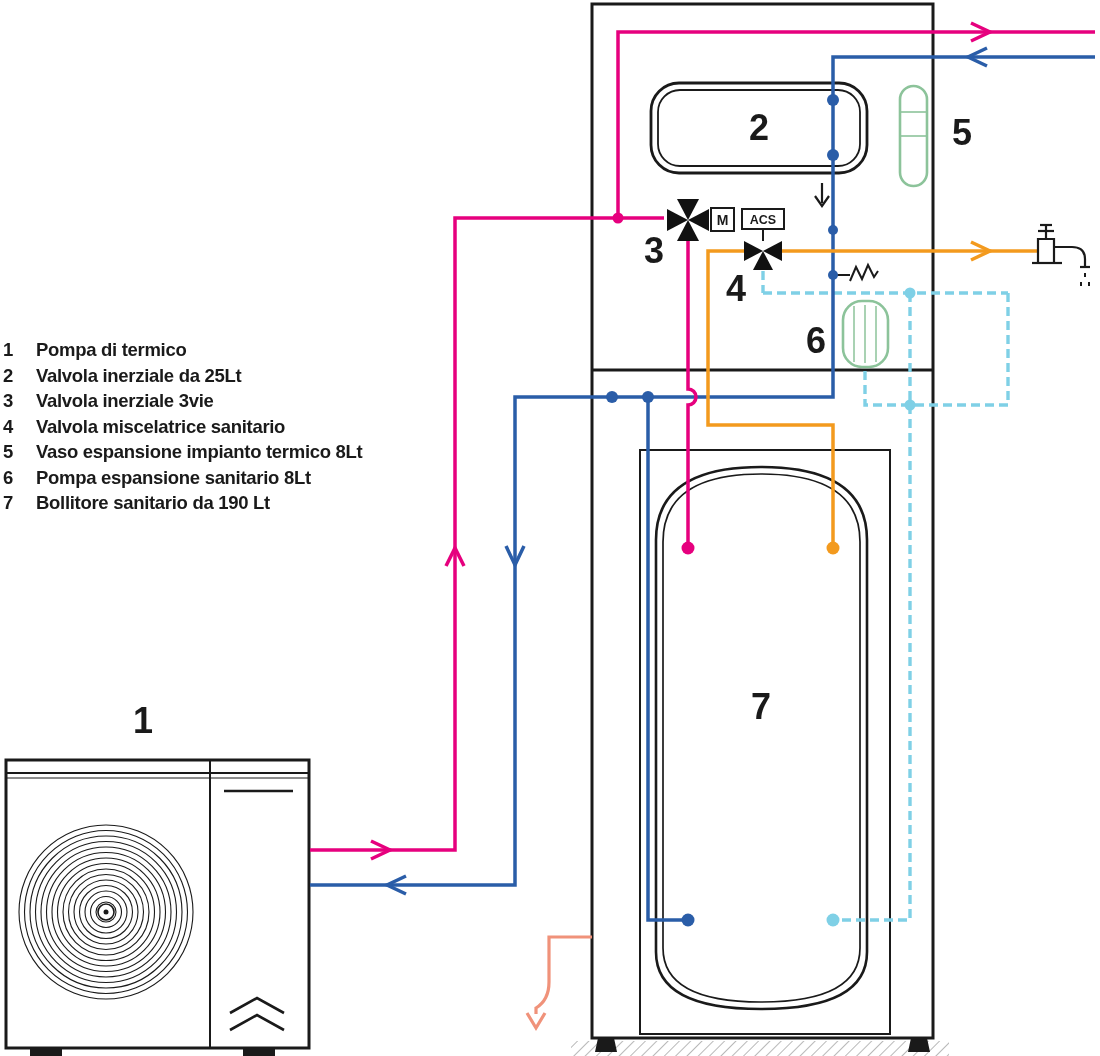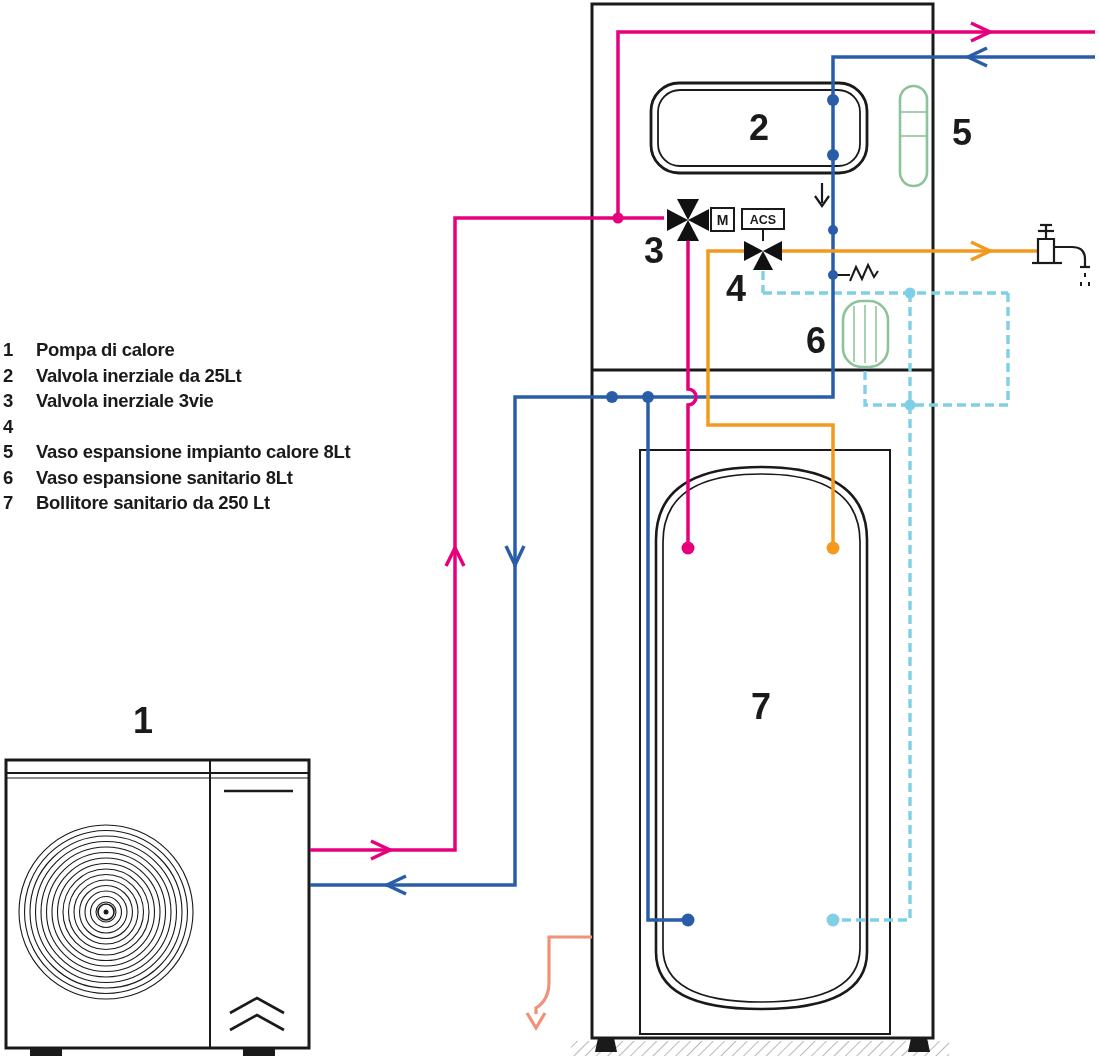--- a/index.html
+++ b/index.html
@@ -15,44 +15,45 @@
   .tag-txt{font-weight:bold;fill:#1a1a1a;}
 </style>
 </head>
 <body>
 
 <div class="stage">
 
   <div class="legend">
     <div class="legend-item">
       <span class="legend-num">1</span>
-      <span class="legend-label">Pompa di calore</span>
+      <span class="legend-label">Pompa di termico</span>
     </div>
     <div class="legend-item">
       <span class="legend-num">2</span>
       <span class="legend-label">Valvola inerziale da 25Lt</span>
     </div>
     <div class="legend-item">
       <span class="legend-num">3</span>
       <span class="legend-label">Valvola inerziale 3vie</span>
     </div>
     <div class="legend-item">
       <span class="legend-num">4</span>
+      <span class="legend-label">Valvola miscelatrice sanitario</span>
     </div>
     <div class="legend-item">
       <span class="legend-num">5</span>
-      <span class="legend-label">Vaso espansione impianto calore 8Lt</span>
+      <span class="legend-label">Vaso espansione impianto termico 8Lt</span>
     </div>
     <div class="legend-item">
       <span class="legend-num">6</span>
-      <span class="legend-label">Vaso espansione sanitario 8Lt</span>
+      <span class="legend-label">Pompa espansione sanitario 8Lt</span>
     </div>
     <div class="legend-item">
       <span class="legend-num">7</span>
-      <span class="legend-label">Bollitore sanitario da 250 Lt</span>
+      <span class="legend-label">Bollitore sanitario da 190 Lt</span>
     </div>
   </div>
 
   <svg width="1100" height="1056" viewBox="0 0 1100 1056">
     <defs>
       <pattern id="hatch" width="8" height="8" patternUnits="userSpaceOnUse" patternTransform="rotate(45)">
         <line x1="0" y1="0" x2="0" y2="8" stroke="#999999" stroke-width="1.4"></line>
       </pattern>
     </defs>
 

